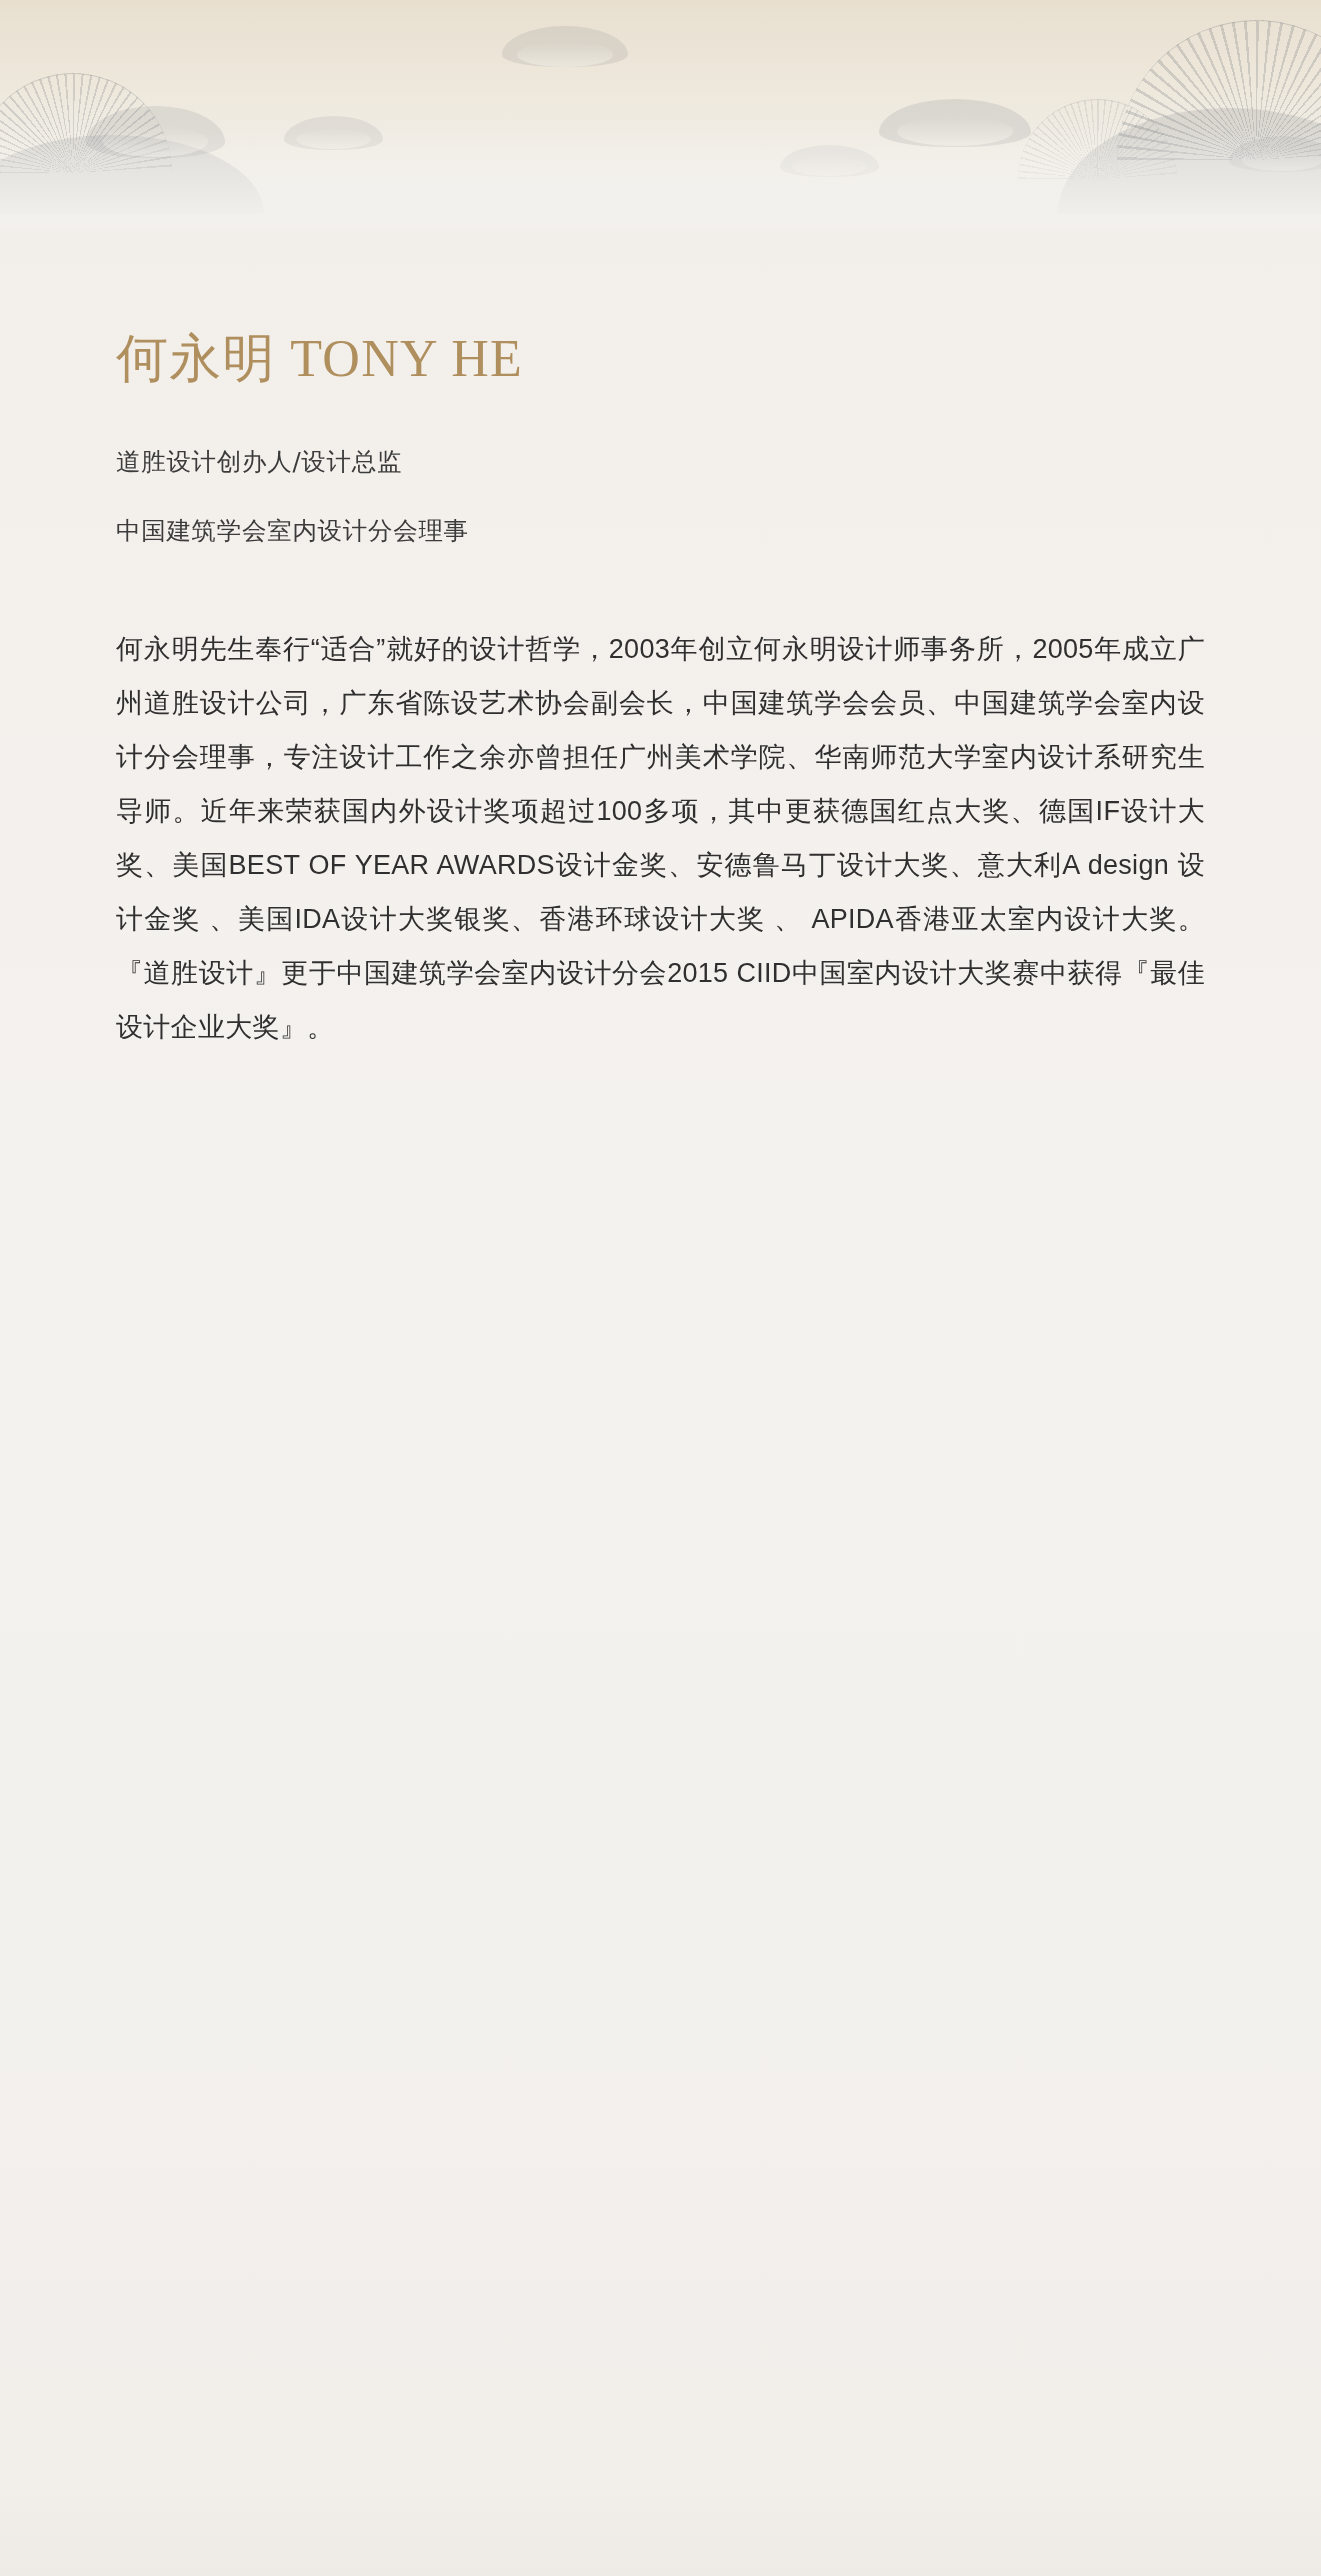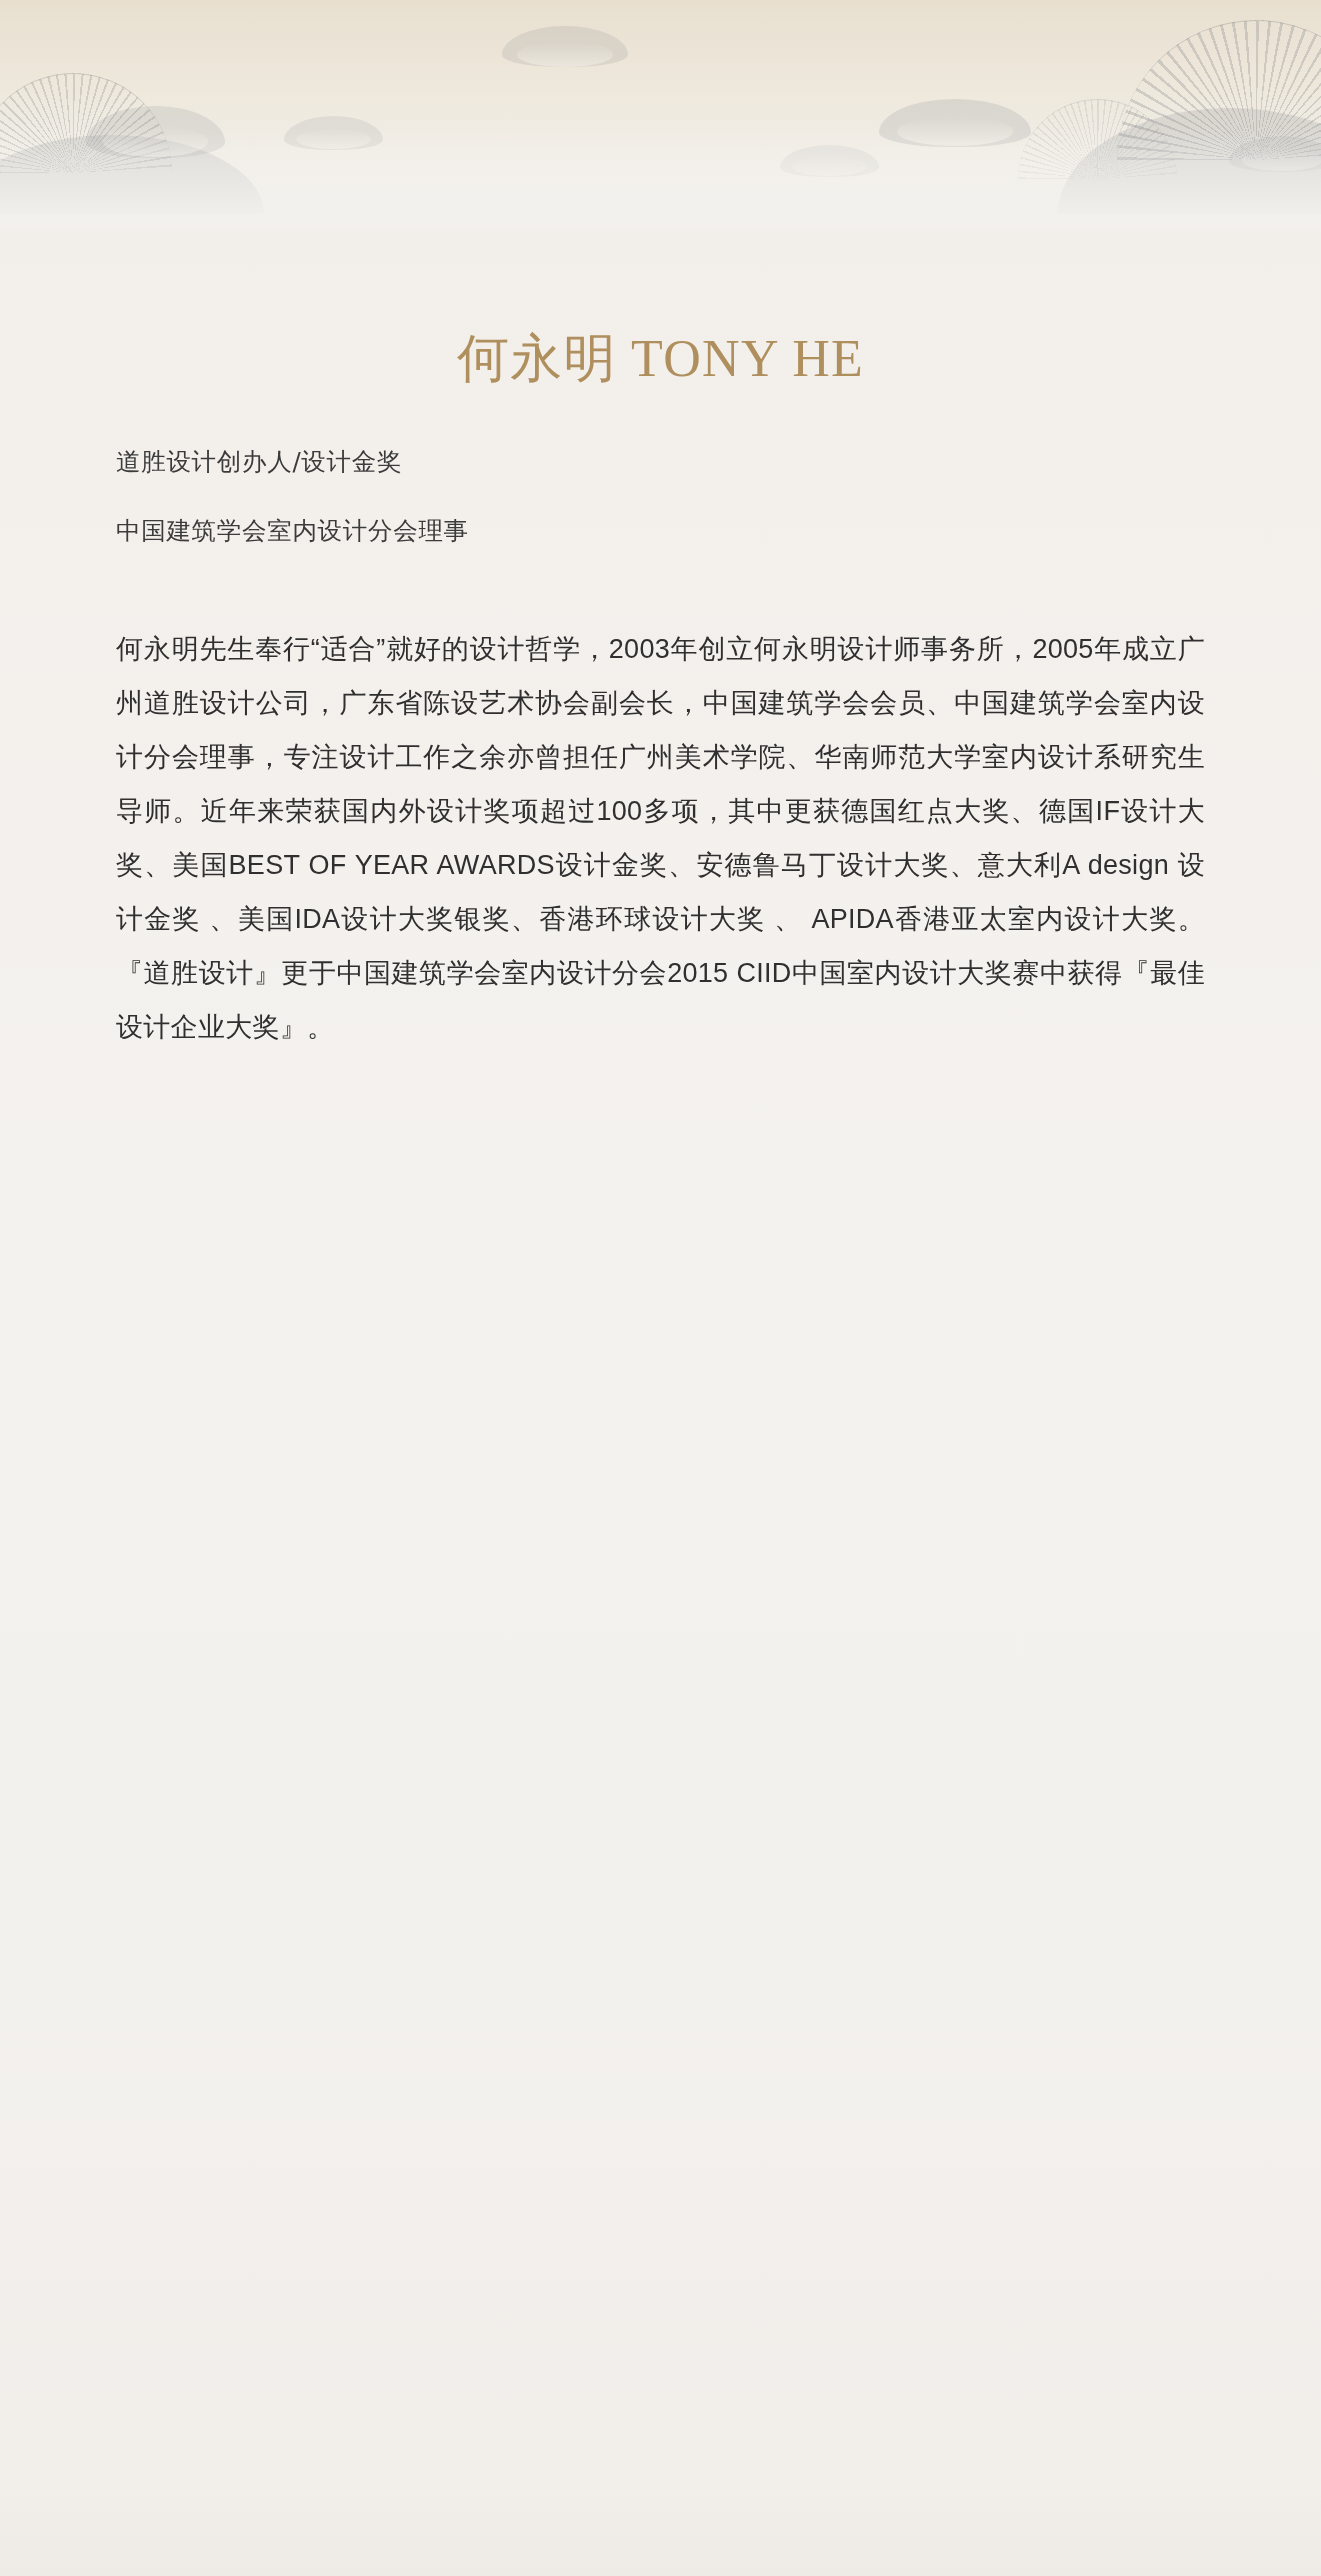--- a/index.html
+++ b/index.html
@@ -89,21 +89,20 @@
   }
 
   .name-title {
     font-size: 52px;
     line-height: 1.1;
     color: #b08f5e;
     letter-spacing: 1.3px;
     font-weight: 400;
     margin: 0 0 63px 0;
     font-family: "Liberation Serif", "DejaVu Serif", serif;
-    text-align: center;
   }
 
   .roles {
     margin: 0 0 79px 0;
   }
   .role-line {
     font-size: 24.5px;
     line-height: 1.0;
     color: #3b3b3b;
     margin-bottom: 44px;
@@ -152,21 +151,21 @@
     <div class="cloud c6"></div>
 
     <div class="hero-wash"></div>
   </div>
 
   <div class="content">
 
     <h1 class="name-title">何永明 TONY HE</h1>
 
     <div class="roles">
-      <div class="role-line">道胜设计创办人/设计金奖</div>
+      <div class="role-line">道胜设计创办人/设计总监</div>
       <div class="role-line">中国建筑学会室内设计分会理事</div>
     </div>
 
     <p class="bio">何永明先生奉行“适合”就好的设计哲学，2003年创立何永明设计师事务所，2005年成立广州道胜设计公司，广东省陈设艺术协会副会长，中国建筑学会会员、中国建筑学会室内设计分会理事，专注设计工作之余亦曾担任广州美术学院、华南师范大学室内设计系研究生导师。近年来荣获国内外设计奖项超过100多项，其中更获德国红点大奖、德国IF设计大奖、美国BEST OF YEAR AWARDS设计金奖、安德鲁马丁设计大奖、意大利A design 设计金奖 、美国IDA设计大奖银奖、香港环球设计大奖 、 APIDA香港亚太室内设计大奖。『道胜设计』更于中国建筑学会室内设计分会2015 CIID中国室内设计大奖赛中获得『最佳设计企业大奖』。</p>
 
   </div>
 
   <div class="bottom-fade"></div>
 </div>
 

